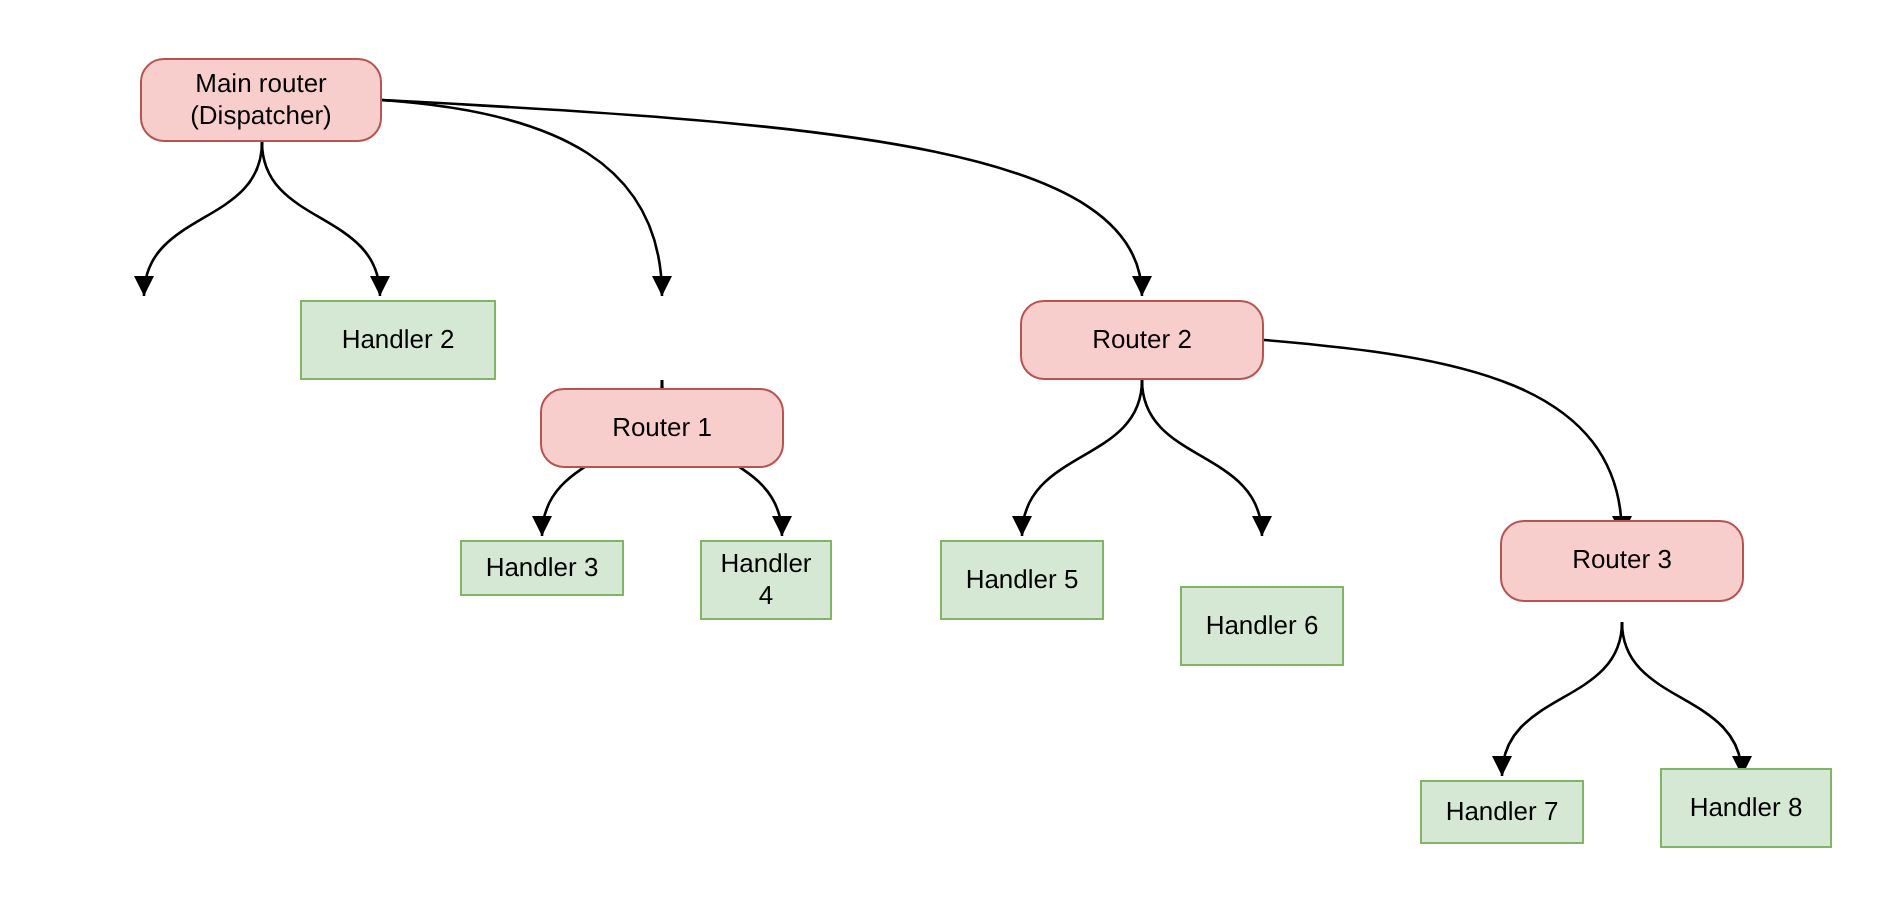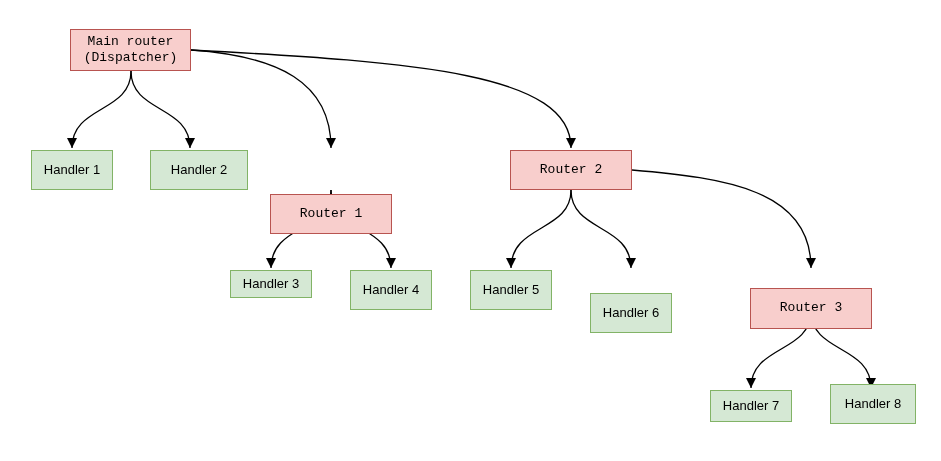--- a/index.html
+++ b/index.html
@@ -29,22 +29,21 @@
     justify-content: center;
     text-align: center;
     font-size: 13px;
     line-height: 1.25;
     color: var(--text, #000000);
     padding: 2px 4px;
   }
   .node.router {
     background: var(--router-fill, #f8cecc);
     border: 1px solid var(--router-border, #b85450);
-    border-radius: 0;
-    font-family: Liberation Mono, monospace;
+    border-radius: 12px;
   }
   .node.handler {
     background: var(--handler-fill, #d5e8d4);
     border: 1px solid var(--handler-border, #82b366);
   }
 </style>
 </head>
 <body>
 
 <div class="canvas">
@@ -65,53 +64,50 @@
     <path class="edge" d="M 571 190 C 571 232, 631 224, 631 268" marker-end="url(#arrow)"></path>
     <path class="edge" d="M 632 170 C 726 178, 811 190, 811 268" marker-end="url(#arrow)"></path>
     <path class="edge" d="M 811 311 C 811 353, 751 345, 751 388" marker-end="url(#arrow)"></path>
     <path class="edge" d="M 811 311 C 811 353, 871 345, 871 388" marker-end="url(#arrow)"></path>
   </svg>
 
   <div class="node router" style="left:70px; top:29px; width:121px; height:42px;">
     <span>Main router (Dispatcher)</span>
   </div>
 
-  <div class="node handler" style="left:31px; top:150px; width:82px; height:40px;">
-    <span>Handler 1</span>
-  </div>
 
   <div class="node handler" style="left:150px; top:150px; width:98px; height:40px;">
     <span>Handler 2</span>
   </div>
 
   <div class="node router" style="left:270px; top:150px; width:122px; height:40px;margin-top:44px;">
     <span>Router 1</span>
   </div>
 
   <div class="node router" style="left:510px; top:150px; width:122px; height:40px;">
     <span>Router 2</span>
   </div>
 
   <div class="node handler" style="left:230px; top:270px; width:82px; height:28px;text-align:right;">
     <span>Handler 3</span>
   </div>
 
-  <div class="node handler" style="left:350px; top:270px; width:82px; height:40px;">
+  <div class="node handler" style="left:350px; top:270px; width:66px; height:40px;">
     <span>Handler 4</span>
   </div>
 
   <div class="node handler" style="left:470px; top:270px; width:82px; height:40px;">
     <span>Handler 5</span>
   </div>
 
   <div class="node handler" style="left:590px; top:270px; width:82px; height:40px;margin-top:23px;">
     <span>Handler 6</span>
   </div>
 
-  <div class="node router" style="left:750px; top:288px; width:122px; height:41px;">
+  <div class="node router" style="left:750px; top:260px; width:122px; height:41px;">
     <span>Router 3</span>
   </div>
 
   <div class="node handler" style="left:710px; top:390px; width:82px; height:32px;">
     <span>Handler 7</span>
   </div>
 
   <div class="node handler" style="left:830px; top:384px; width:86px; height:40px;">
     <span>Handler 8</span>
   </div>

